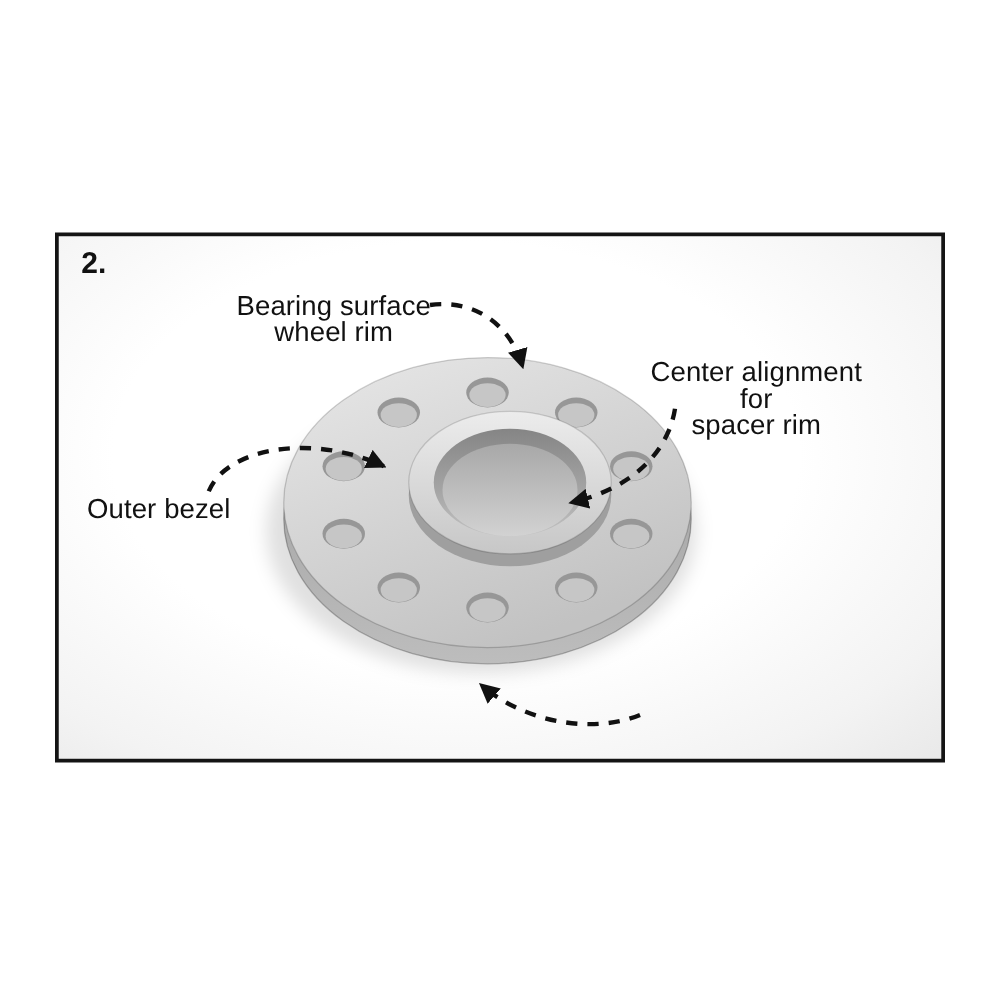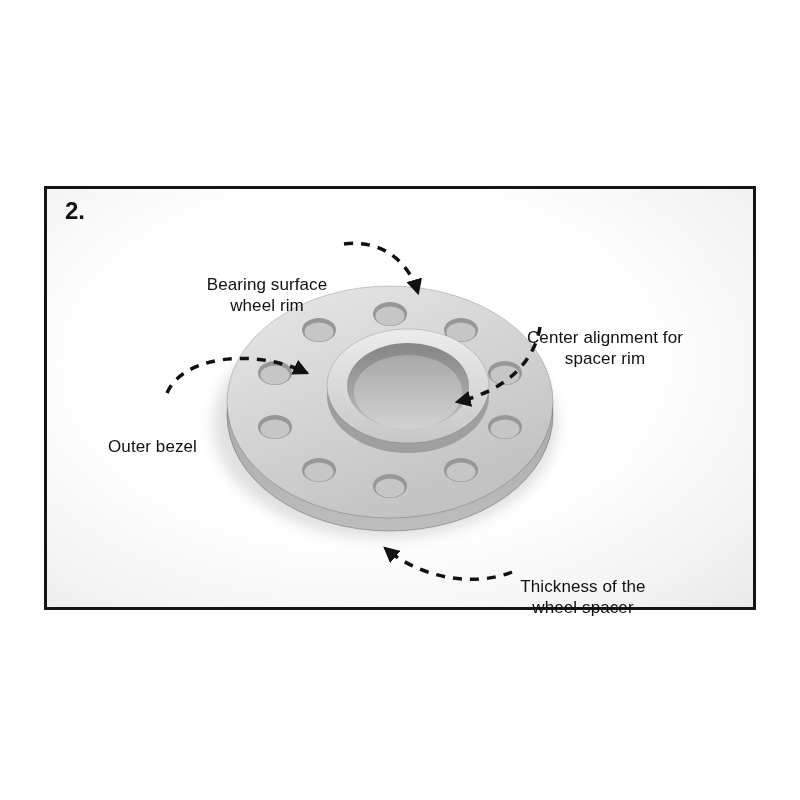--- a/index.html
+++ b/index.html
@@ -3,26 +3,26 @@
 <meta charset="utf-8">
 <style>
   html,body{margin:0;padding:0;background:#ffffff;}
   .page{position:relative;width:800px;height:800px;background:#ffffff;overflow:hidden;
         font-family:"Liberation Sans", sans-serif;color:#111;}
   .diagram-box{position:absolute;left:44px;top:186px;width:712px;height:424px;
         box-sizing:border-box;border:3px solid #141414;
         background:radial-gradient(ellipse at 45% 42%, #ffffff 50%, #f3f3f3 82%, #e9e9e9 100%);}
   .illustration{position:absolute;left:0;top:0;width:706px;height:418px;}
   .step-number{position:absolute;left:18px;top:8px;font-size:24px;font-weight:bold;color:#111;}
-  .label{position:absolute;font-size:17px;line-height:21px;color:#111;
-         white-space:pre-line;letter-spacing:.1px;margin-top:40px;}
+  .label{position:absolute;font-size:22px;line-height:21px;color:#111;
+         white-space:pre-line;letter-spacing:.1px;}
   .label.center{text-align:center;}
   .lbl-bearing{left:130px;top:45px;width:180px;}
   .lbl-center-align{left:458px;top:98px;width:200px;}
-  .lbl-outer-bezel{left:10px;top:207px;width:140px;text-align:right;}
+  .lbl-outer-bezel{left:10px;top:207px;width:140px;text-align:center;}
   .lbl-thickness{left:441px;top:347px;width:190px;}
 </style>
 </head>
 <body>
 
 <div class="page">
   <div class="diagram-box">
 
     <svg class="illustration" viewBox="0 0 706 418">
       <defs>
@@ -125,17 +125,15 @@
     <div class="step-number">2.</div>
 
     <div class="label center lbl-bearing">Bearing surface
 wheel rim</div>
 
     <div class="label center lbl-center-align">Center alignment for
 spacer rim</div>
 
     <div class="label lbl-outer-bezel">Outer bezel</div>
 
-    <div class="label center lbl-thickness">Thickness of the
-wheel spacer</div>
 
   </div>
 </div>
 
 </body></html>

